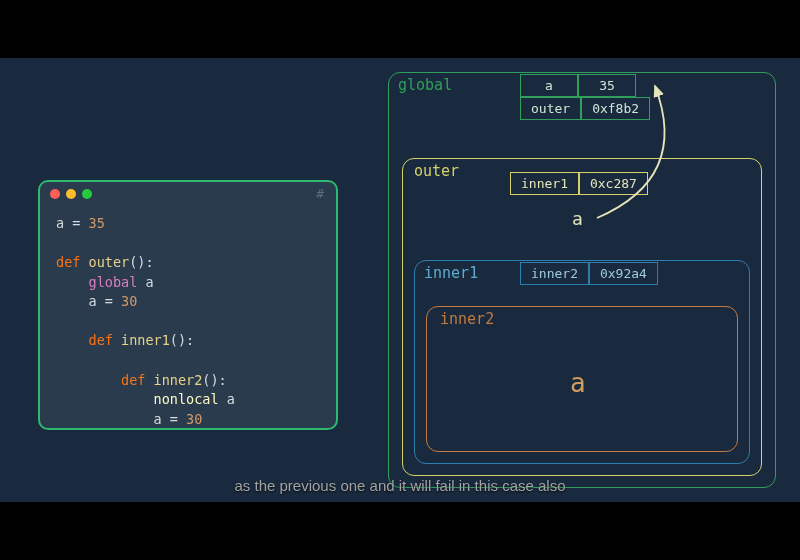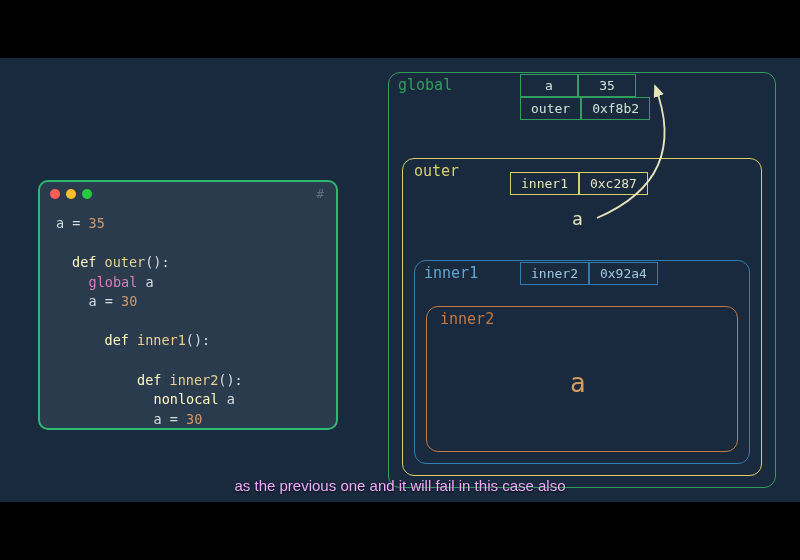--- a/index.html
+++ b/index.html
@@ -37,21 +37,21 @@
   .dot.yellow { background: #ffbd2e; }
   .dot.green { background: #27c93f; }
   .hash { position: absolute; right: 12px; top: 4px; color: #5a6b7d; font-size: 13px; }
   .code-body {
     padding: 8px 16px 12px 16px;
     font-size: 13.5px;
     line-height: 1.45;
     color: #d6dbe0;
     white-space: pre;
   }
-  .kw-def { color: #fef9c3; margin-left: 16px; }
+  .kw-def { color: #f97316; }
   .kw-glob { color: #d97fbf; }
   .kw-nonl { color: #fef9c3; }
   .fn { color: #e8d28b; }
   .var { color: #d6dbe0; }
   .num { color: #d19968; }
   .op { color: #d6dbe0; }
   .paren { color: #d6dbe0; }
 
   
   .scope {
@@ -128,21 +128,21 @@
     left: 595px; top: 20px;
     width: 120px; height: 150px;
     pointer-events: none;
   }
 
   .caption {
     position: absolute;
     left: 0; width: 800px;
     bottom: 66px;
     text-align: center;
-    color: #f0abfc;
+    color: #a3a3a3;
     font-family: -apple-system, 'Segoe UI', sans-serif;
     font-size: 15px;
     text-shadow: 0 1px 2px rgba(0,0,0,0.8);
   }
 </style>
 </head>
 <body>
 
 <div class="stage">
 

